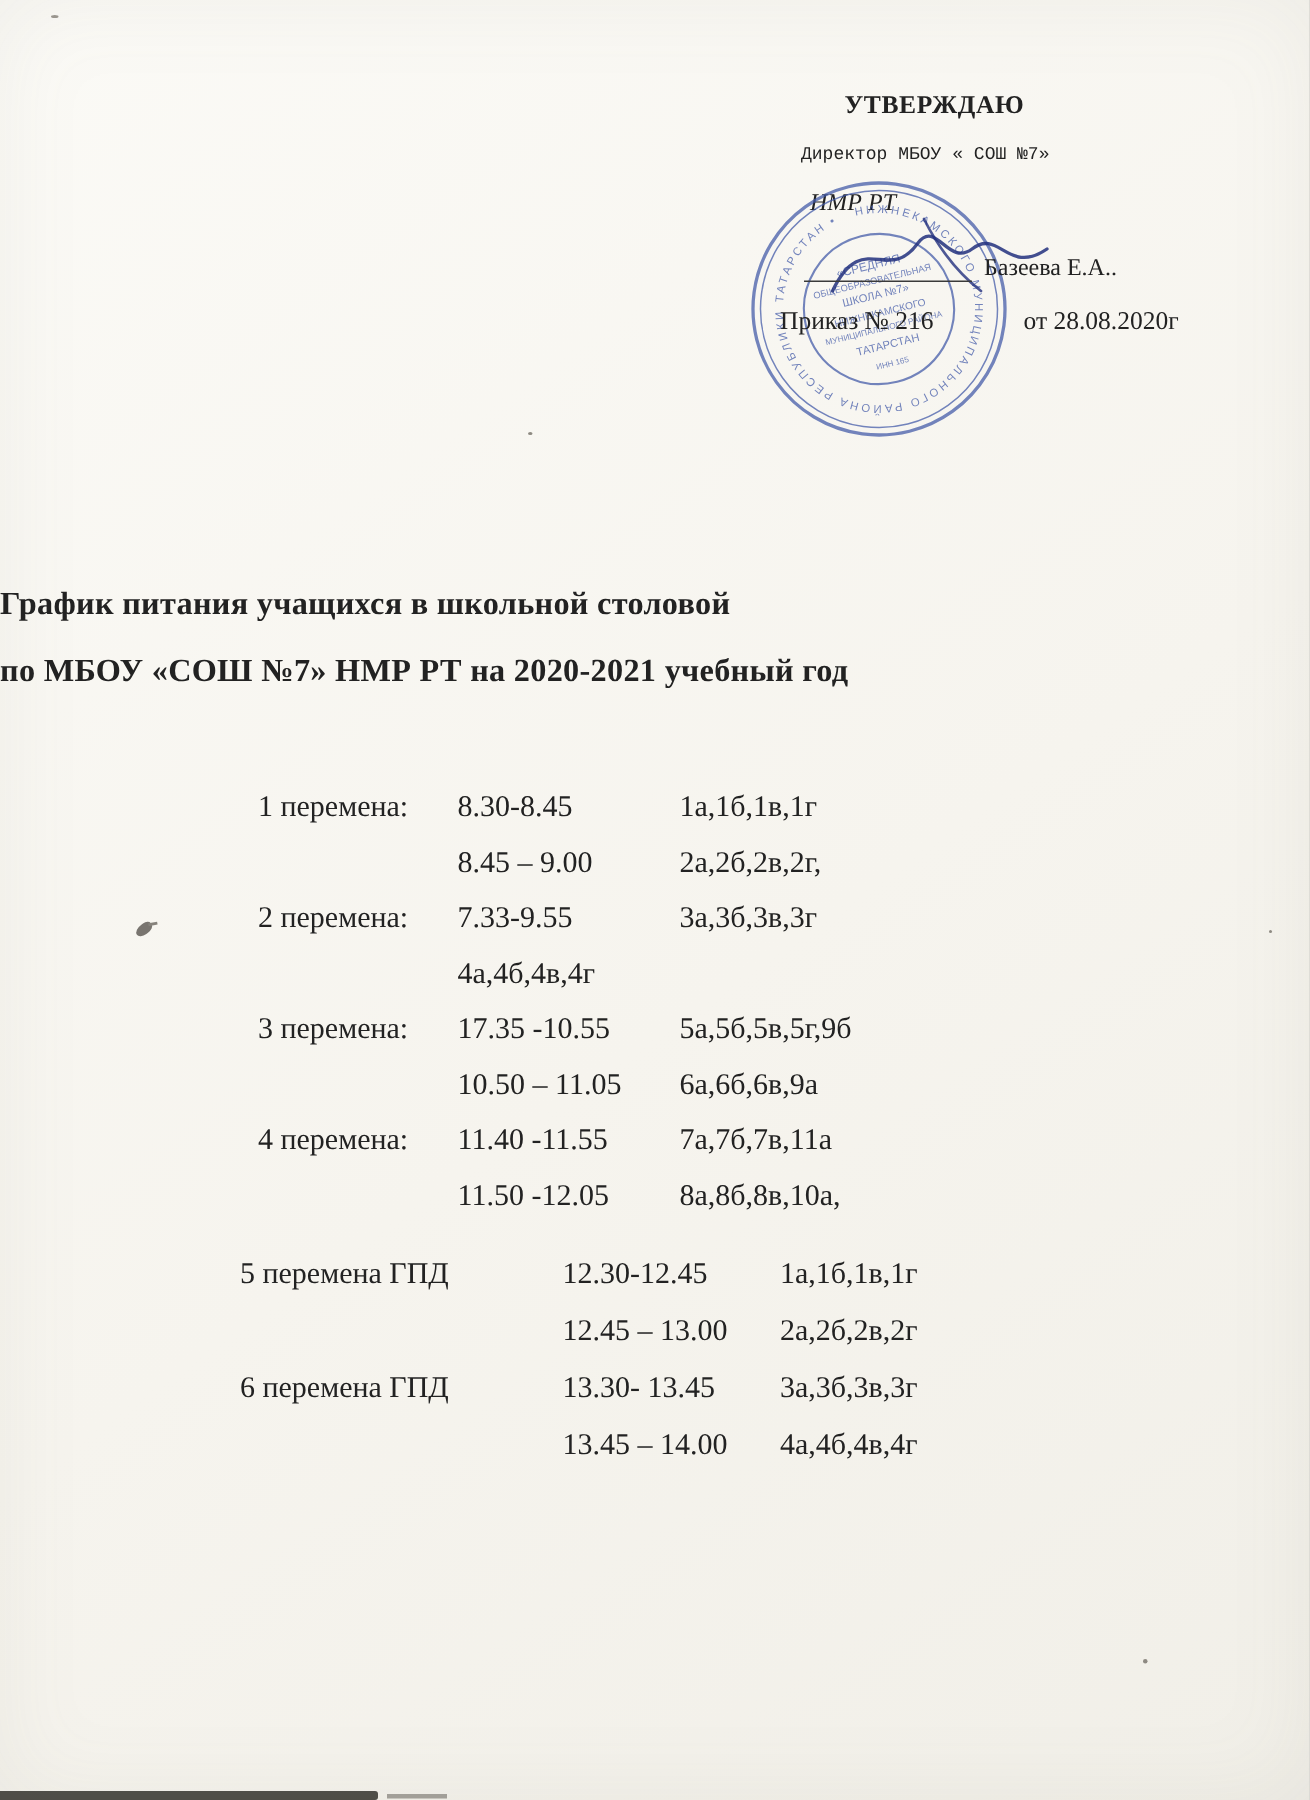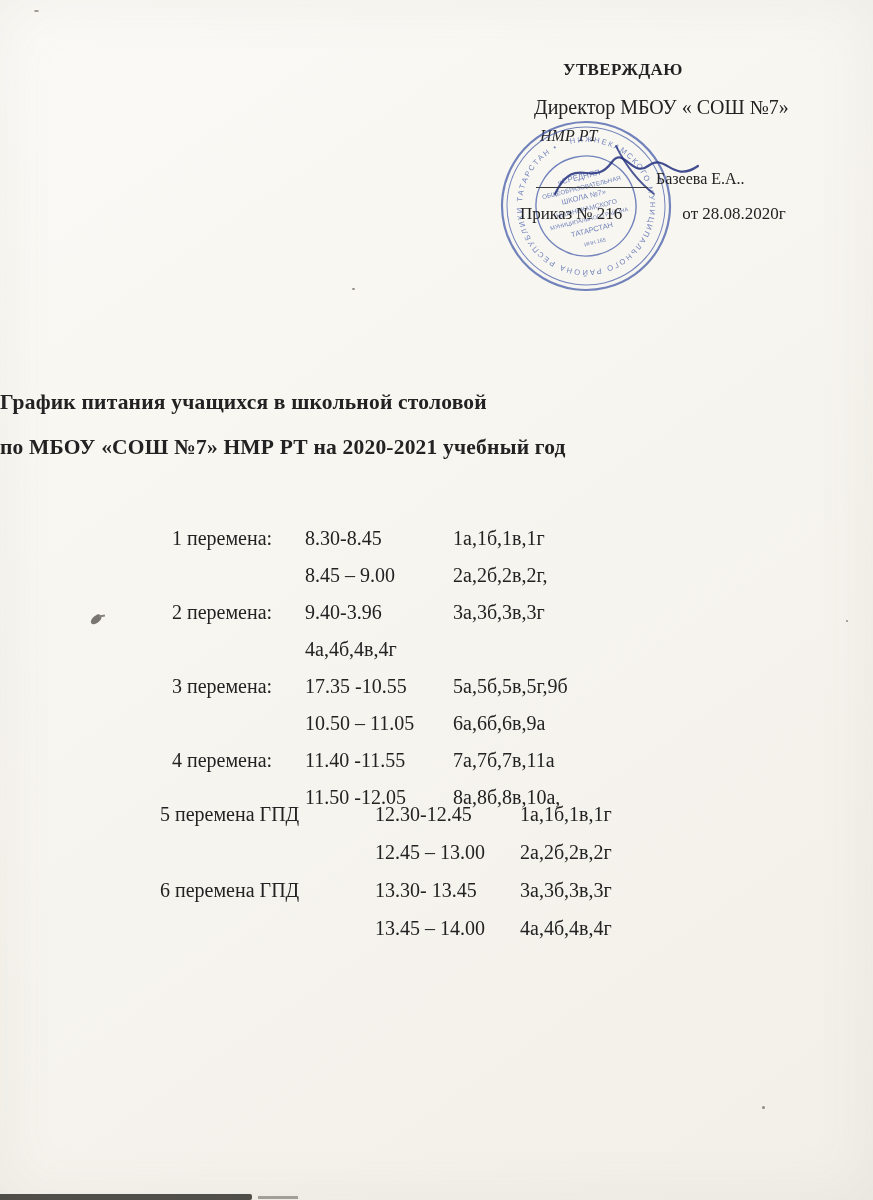--- a/index.html
+++ b/index.html
@@ -9,42 +9,42 @@
     margin:0 auto;
     background:linear-gradient(145deg,#fbfaf6 0%, #f6f4ee 55%, #f1efe8 100%);
     font-family:"Liberation Serif", serif;
     color:#222;
     overflow:hidden;
     box-shadow:inset 0 0 60px rgba(120,115,100,0.08);
   }
 
   
   .approve-label { position:absolute; top:60px; left:563px; font-weight:bold; font-size:17px; letter-spacing:.4px; }
-  .director-line { position:absolute; top:96px; left:534px; font-size:20px; }
+  .director-line { position:absolute; top:96px; left:534px; font-size:12px;font-family:Liberation Mono, monospace; }
   .org-line      { position:absolute; top:127px; left:540px; font-size:16px;font-style:italic; }
   .sig-row  { position:absolute; top:170px; left:536px; display:flex; align-items:flex-end; gap:8px;text-align:center; }
   .sig-line { display:inline-block; width:112px; border-bottom:1.4px solid #3a3a3a; height:14px; }
   .sig-name { font-size:16px; }
   .order-row { position:absolute; top:204px; left:520px; display:flex; gap:60px; font-size:17px; }
 
   
   .stamp { position:absolute; top:116px; left:496px; width:180px; height:180px; opacity:.72; transform:rotate(-14deg); pointer-events:none; }
   .signature { position:absolute; top:132px; left:520px; width:200px; height:80px; pointer-events:none; }
 
   
   .title-block { position:absolute; top:380px; left:0; width:100%; font-weight:bold; font-size:21.5px; line-height:45px; letter-spacing:.2px; }
 
   
   .sched { position:absolute; left:172px; top:520px; font-size:20px; }
   .sched .row { display:flex; line-height:37px; white-space:nowrap;align-items:center; }
   .sched .c-label   { width:133px; }
   .sched .c-time    { width:148px; }
   .sched .c-classes { }
 
-  .sched-gpd { position:absolute; left:160px; top:795px; font-size:20px; }
+  .sched-gpd { position:absolute; left:160px; top:830px; font-size:20px; }
   .sched-gpd .row { display:flex; line-height:38px; white-space:nowrap; }
   .sched-gpd .c-label   { width:215px; }
   .sched-gpd .c-time    { width:145px; }
   .sched-gpd .c-classes { }
 
   
   .pen-mark { position:absolute; top:616px; left:90px; width:12px; height:7px; background:#5a5650; border-radius:60% 40% 50% 50%; transform:rotate(-35deg); opacity:.8; }
   .pen-mark::after { content:""; position:absolute; right:-4px; top:3px; width:6px; height:1.6px; background:#6a665f; transform:rotate(25deg); }
   .speck { position:absolute; border-radius:50%; background:#8e8a82; }
   .speck.s1 { top:288px; left:352px; width:3px; height:2px; }
@@ -112,21 +112,21 @@
       <span class="c-time">8.30-8.45</span>
       <span class="c-classes">1а,1б,1в,1г</span>
     </div>
     <div class="row">
       <span class="c-label"></span>
       <span class="c-time">8.45 – 9.00</span>
       <span class="c-classes">2а,2б,2в,2г,</span>
     </div>
     <div class="row">
       <span class="c-label">2 перемена:</span>
-      <span class="c-time">9.40-3.96</span>
+      <span class="c-time">7.33-9.55</span>
       <span class="c-classes">3а,3б,3в,3г</span>
     </div>
     <div class="row">
       <span class="c-label"></span>
       <span class="c-classes">4а,4б,4в,4г</span>
     </div>
     <div class="row">
       <span class="c-label">3 перемена:</span>
       <span class="c-time">17.35 -10.55</span>
       <span class="c-classes">5а,5б,5в,5г,9б</span>

